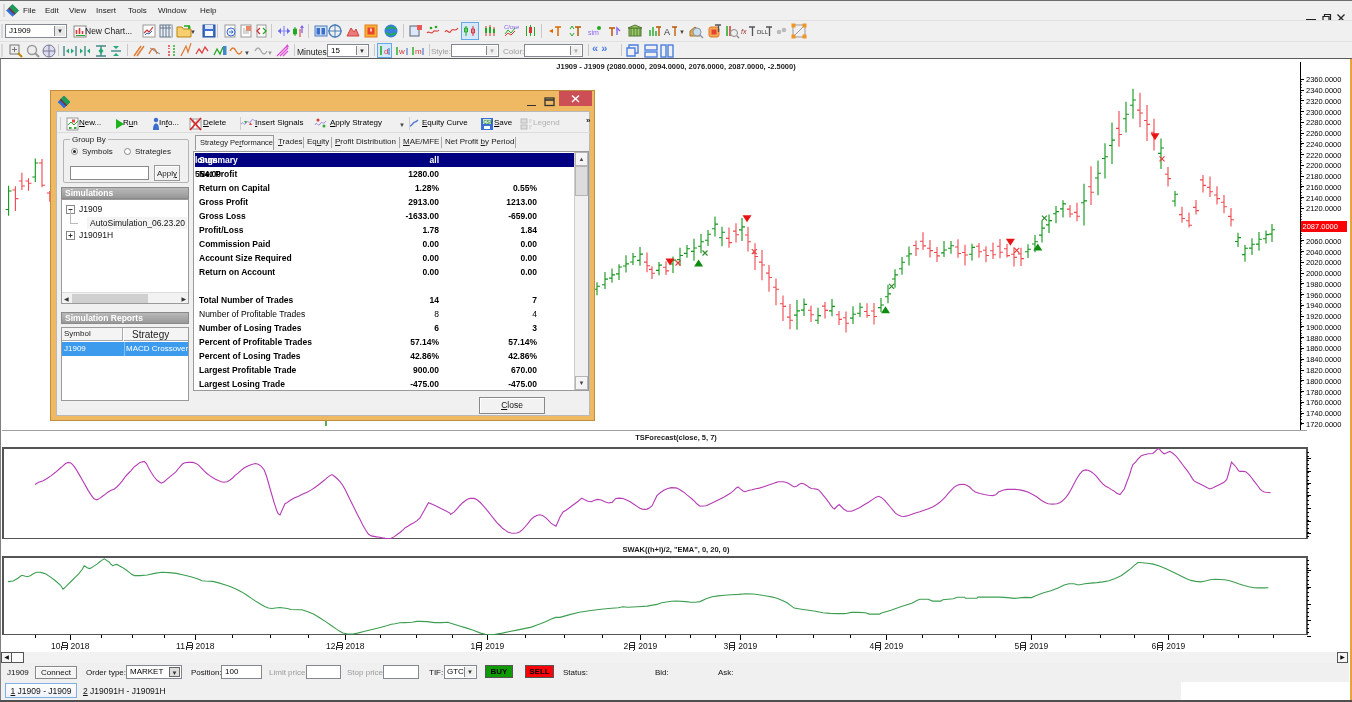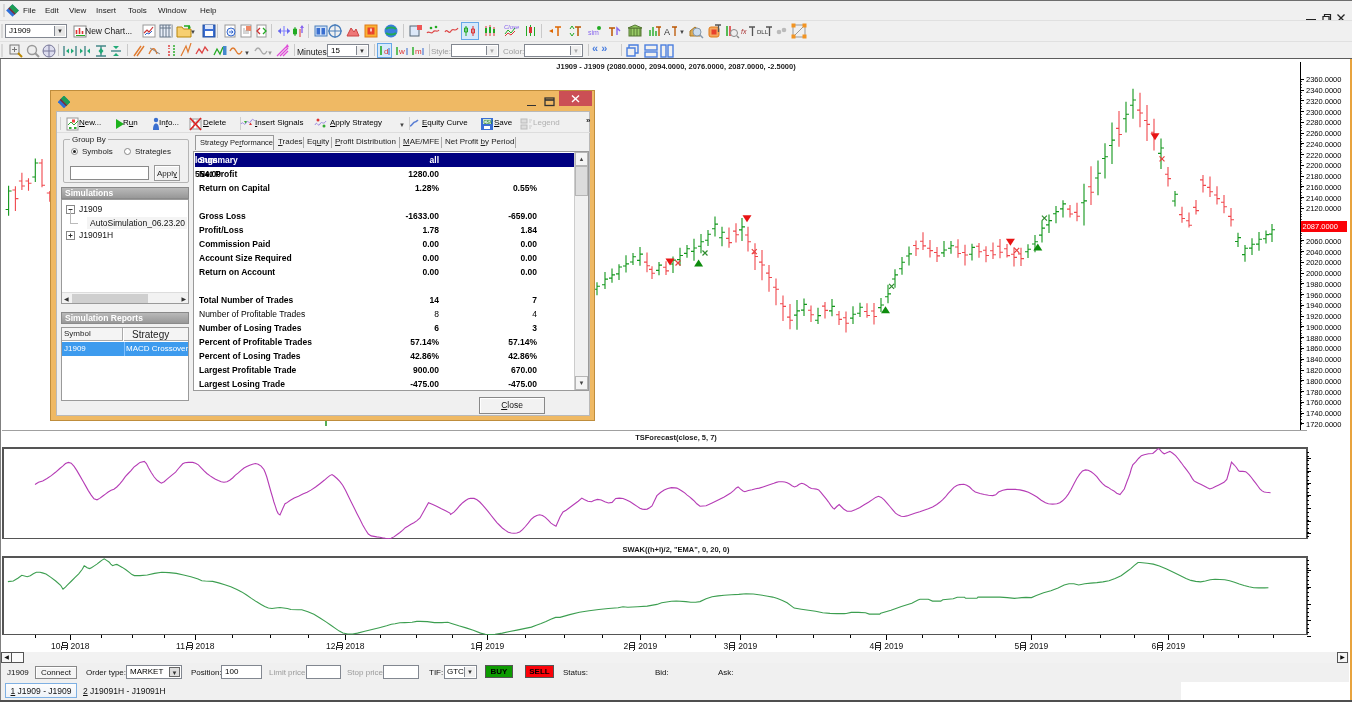--- a/index.html
+++ b/index.html
@@ -633,20 +633,25 @@
           <div class="ab" style="left:1px;top:15.0px;width:380px;height:14px;font-size:8.5px;color:#000;font-weight:bold">
             <span class="ab" style="left:4px;top:2px;white-space:nowrap">Net Profit</span>
             <span class="ab" style="left:0;top:2px;width:244px;text-align:right">1280.00</span>
             <span class="ab" style="left:0;top:2px;width:342px;">554.00</span>
           </div>
           <div class="ab" style="left:1px;top:29.0px;width:380px;height:14px;font-size:8.5px;color:#000;font-weight:bold">
             <span class="ab" style="left:4px;top:2px;white-space:nowrap">Return on Capital</span>
             <span class="ab" style="left:0;top:2px;width:244px;text-align:right">1.28%</span>
             <span class="ab" style="left:0;top:2px;width:342px;text-align:right">0.55%</span>
           </div>
+          <div class="ab" style="left:1px;top:43.1px;width:380px;height:14px;font-size:8.5px;color:#000;font-weight:bold">
+            <span class="ab" style="left:4px;top:2px;white-space:nowrap">Gross Profit</span>
+            <span class="ab" style="left:0;top:2px;width:244px;text-align:right">2913.00</span>
+            <span class="ab" style="left:0;top:2px;width:342px;text-align:right">1213.00</span>
+          </div>
           <div class="ab" style="left:1px;top:57.1px;width:380px;height:14px;font-size:8.5px;color:#000;font-weight:bold">
             <span class="ab" style="left:4px;top:2px;white-space:nowrap">Gross Loss</span>
             <span class="ab" style="left:0;top:2px;width:244px;text-align:right">-1633.00</span>
             <span class="ab" style="left:0;top:2px;width:342px;text-align:right">-659.00</span>
           </div>
           <div class="ab" style="left:1px;top:71.2px;width:380px;height:14px;font-size:8.5px;color:#000;font-weight:bold">
             <span class="ab" style="left:4px;top:2px;white-space:nowrap">Profit/Loss</span>
             <span class="ab" style="left:0;top:2px;width:244px;text-align:right">1.78</span>
             <span class="ab" style="left:0;top:2px;width:342px;text-align:right">1.84</span>
           </div>

